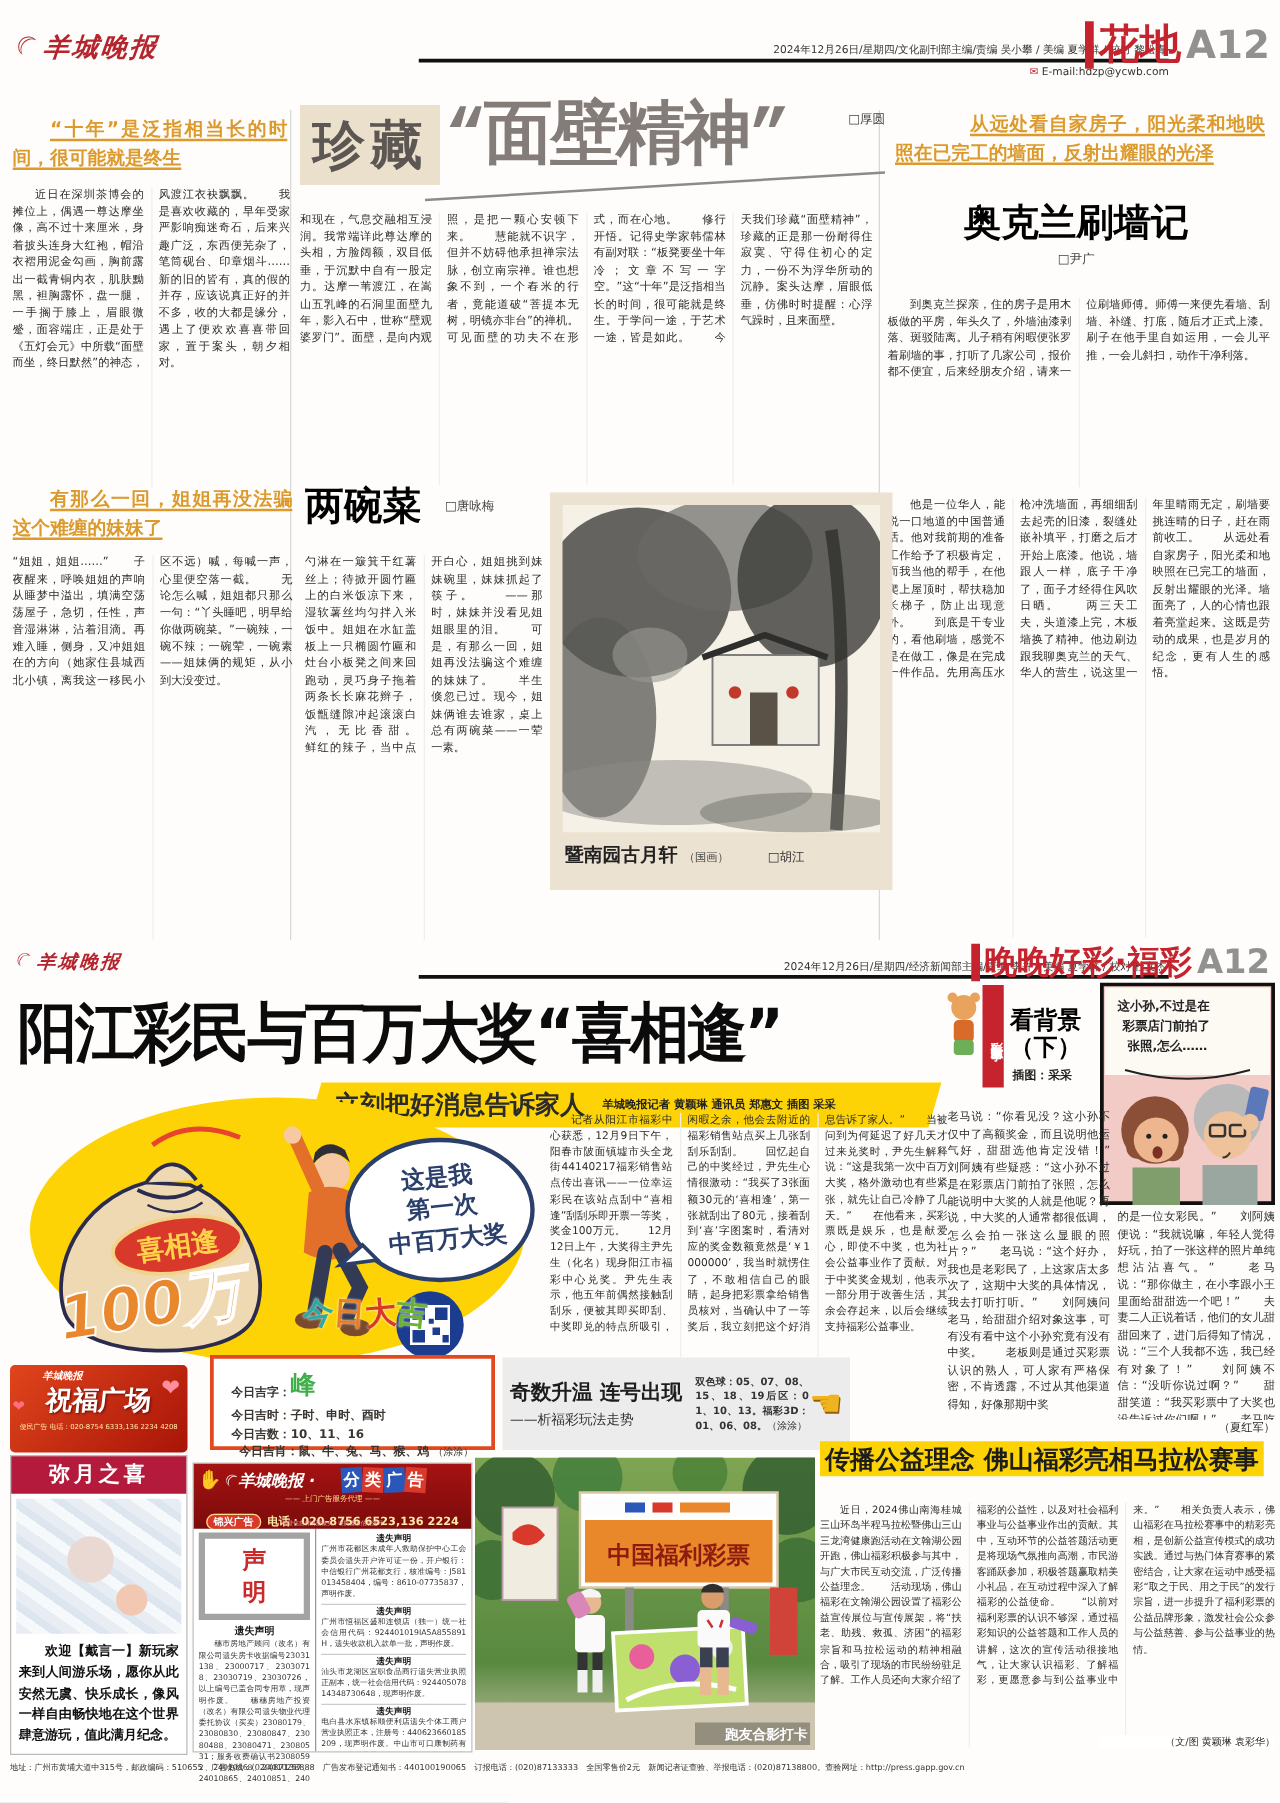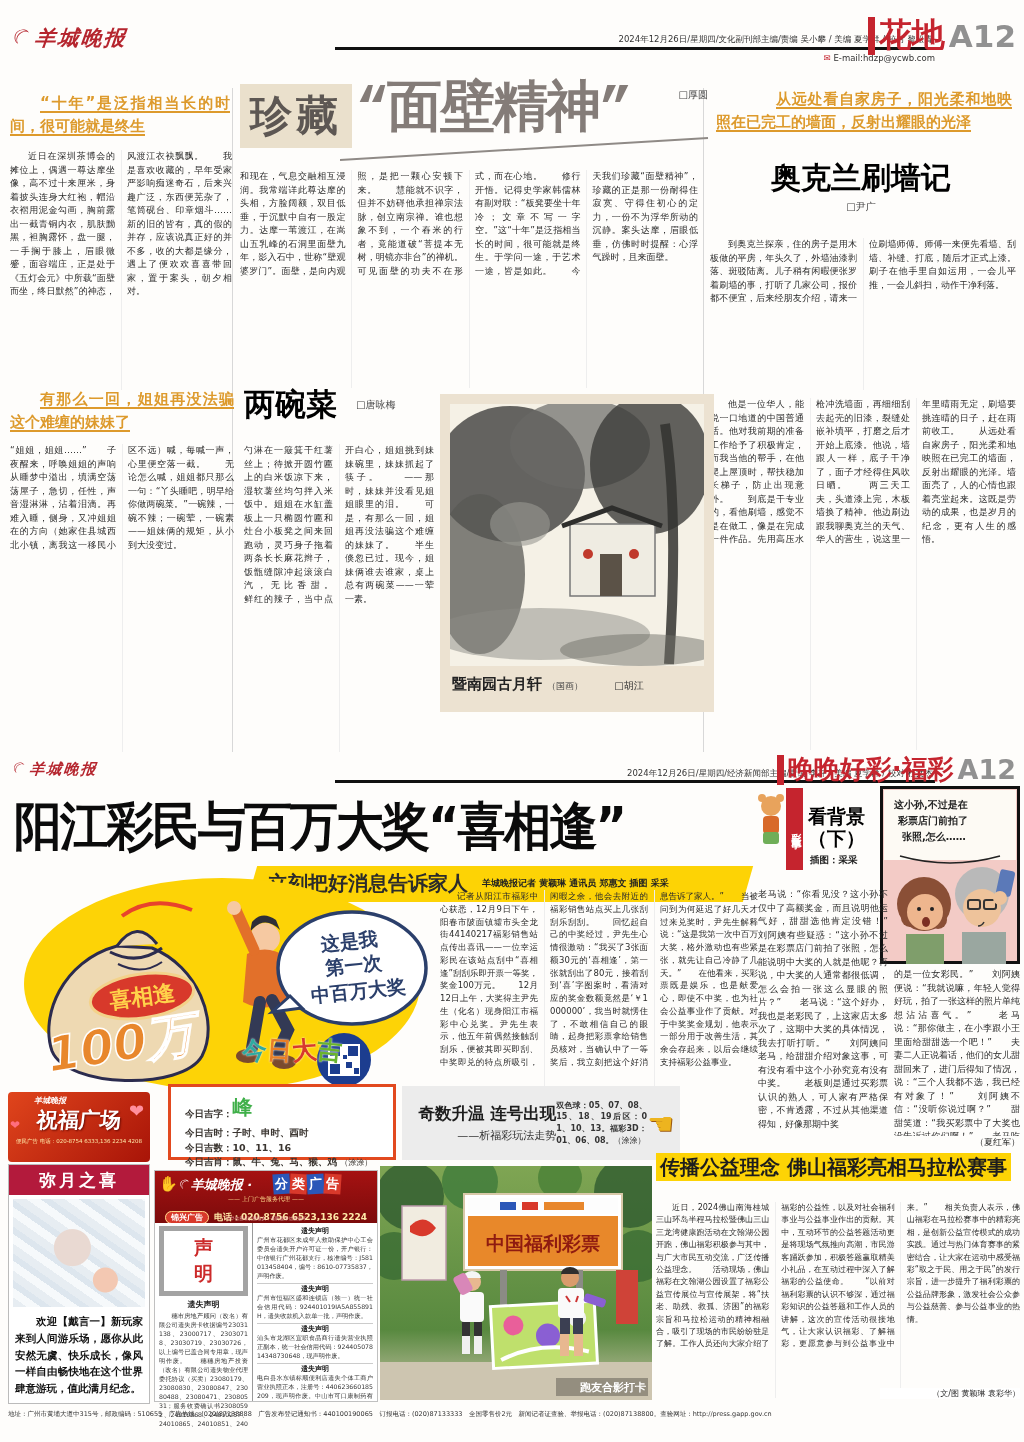--- a/index.html
+++ b/index.html
@@ -162,25 +162,25 @@
   <div class="abs body85 jt cols3" style="left:440px;top:890px;width:318px;height:196px;text-indent:2em;">记者从阳江市福彩中心获悉，12月9日下午，阳春市陂面镇墟市头全龙街44140217福彩销售站点传出喜讯——一位幸运彩民在该站点刮中“喜相逢”刮刮乐即开票一等奖，奖金100万元。　　12月12日上午，大奖得主尹先生（化名）现身阳江市福彩中心兑奖。尹先生表示，他五年前偶然接触刮刮乐，便被其即买即刮、中奖即兑的特点所吸引，闲暇之余，他会去附近的福彩销售站点买上几张刮刮乐刮刮。　　回忆起自己的中奖经过，尹先生心情很激动：“我买了3张面额30元的‘喜相逢’，第一张就刮出了80元，接着刮到‘喜’字图案时，看清对应的奖金数额竟然是‘￥1000000’，我当时就愣住了，不敢相信自己的眼睛，起身把彩票拿给销售员核对，当确认中了一等奖后，我立刻把这个好消息告诉了家人。”　　当被问到为何延迟了好几天才过来兑奖时，尹先生解释说：“这是我第一次中百万大奖，格外激动也有些紧张，就先让自己冷静了几天。”　　在他看来，买彩票既是娱乐，也是献爱心，即使不中奖，也为社会公益事业作了贡献。对于中奖奖金规划，他表示一部分用于改善生活，其余会存起来，以后会继续支持福彩公益事业。</div>
 
   <div class="abs" style="left:242px;top:1034px;width:150px;height:54px;z-index:3;">
     <span style="font-size:25px;font-weight:bold;color:#2faaa0;text-shadow:0 0 2px #fff;display:inline-block;transform:rotate(-8deg);">今</span><span style="font-size:25px;font-weight:bold;color:#e87f27;text-shadow:0 0 2px #fff;display:inline-block;transform:rotate(4deg);">日</span><span style="font-size:25px;font-weight:bold;color:#d8392b;text-shadow:0 0 2px #fff;display:inline-block;transform:rotate(-5deg);">大</span><span style="font-size:25px;font-weight:bold;color:#69b32e;text-shadow:0 0 2px #fff;display:inline-block;transform:rotate(6deg);">吉</span>
   </div>
 
   <div class="abs" style="left:168px;top:1084px;width:228px;height:76px;border:3px solid #e2491f;background:#fff;padding:8px 8px 4px 14px;box-sizing:border-box;z-index:2;">
     <div style="font-size:9.5px;font-weight:bold;color:#3a3530;line-height:1.55;"><span>今日吉字：</span><span style="color:#3faf49;font-size:20px;position:relative;top:-3px;">峰</span></div>
     <div style="font-size:9.5px;font-weight:bold;color:#3a3530;line-height:1.55;">今日吉时：子时、申时、酉时</div>
     <div style="font-size:9.5px;font-weight:bold;color:#3a3530;line-height:1.55;">今日吉数：10、11、16</div>
-    <div style="font-size:9.5px;font-weight:bold;color:#3a3530;line-height:1.55;"><span>今日吉肖：鼠、牛、兔、马、猴、鸡</span> <span style="font-weight:normal;font-size:8px;">（涂涂）</span></div>
+    <div style="font-size:9.5px;font-weight:bold;color:#3a3530;line-height:1.55;text-align:center;"><span>今日吉肖：鼠、牛、兔、马、猴、鸡</span> <span style="font-weight:normal;font-size:8px;">（涂涂）</span></div>
   </div>
 
   <div class="abs" style="left:402px;top:1086px;width:278px;height:74px;background:#ececec;display:flex;align-items:center;box-sizing:border-box;padding:4px 6px;">
-    <div style="width:150px;text-align:right;">
+    <div style="width:150px;text-align:left;">
       <div style="font-size:16.5px;font-weight:bold;color:#1d1d1d;">奇数升温 连号出现</div>
       <div style="font-size:11px;color:#333;margin-top:3px;">——析福彩玩法走势</div>
     </div>
     <div class="jt" style="width:92px;font-size:8px;font-weight:bold;color:#333;line-height:1.45;">
       <span>双色球：05、07、08、15、18、19后区：01、10、13。</span><span>福彩3D：01、06、08。</span><span style="font-weight:normal;">（涂涂）</span>
     </div>
     <div style="flex:1;text-align:right;font-size:30px;color:#edb41f;text-shadow:1px 1px 0 #9c5a10;">☚</div>
   </div>
 
   <div class="abs" style="left:756px;top:788px;width:128px;height:96px;">

